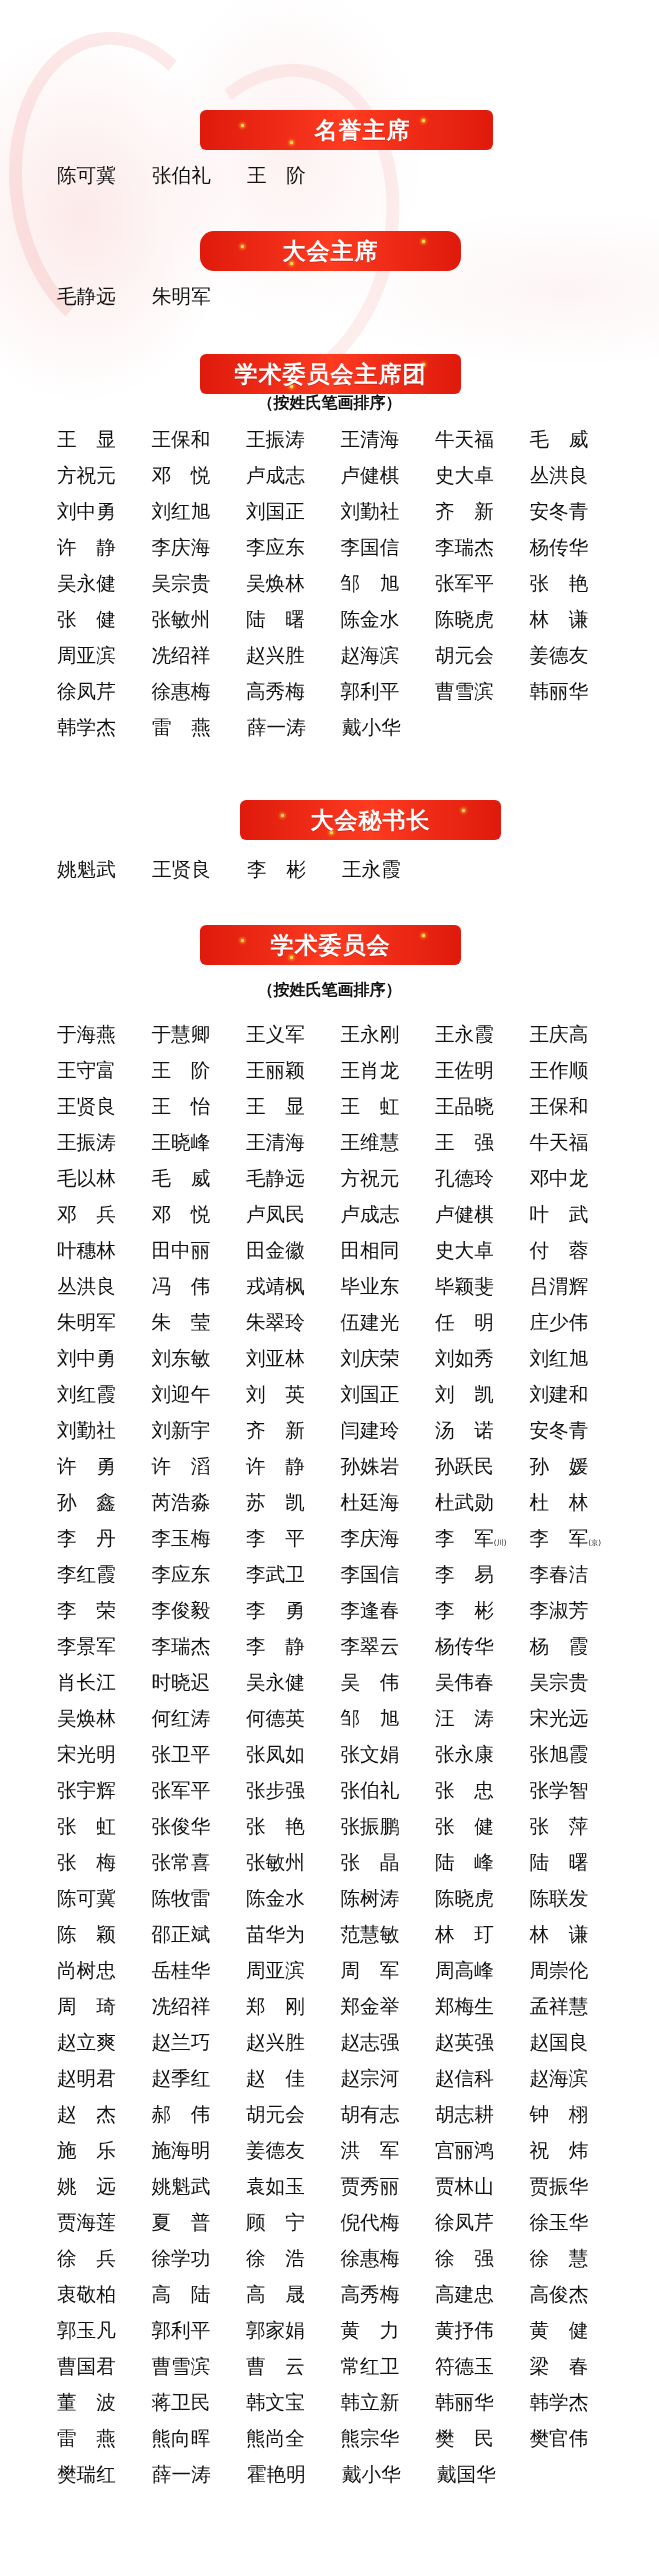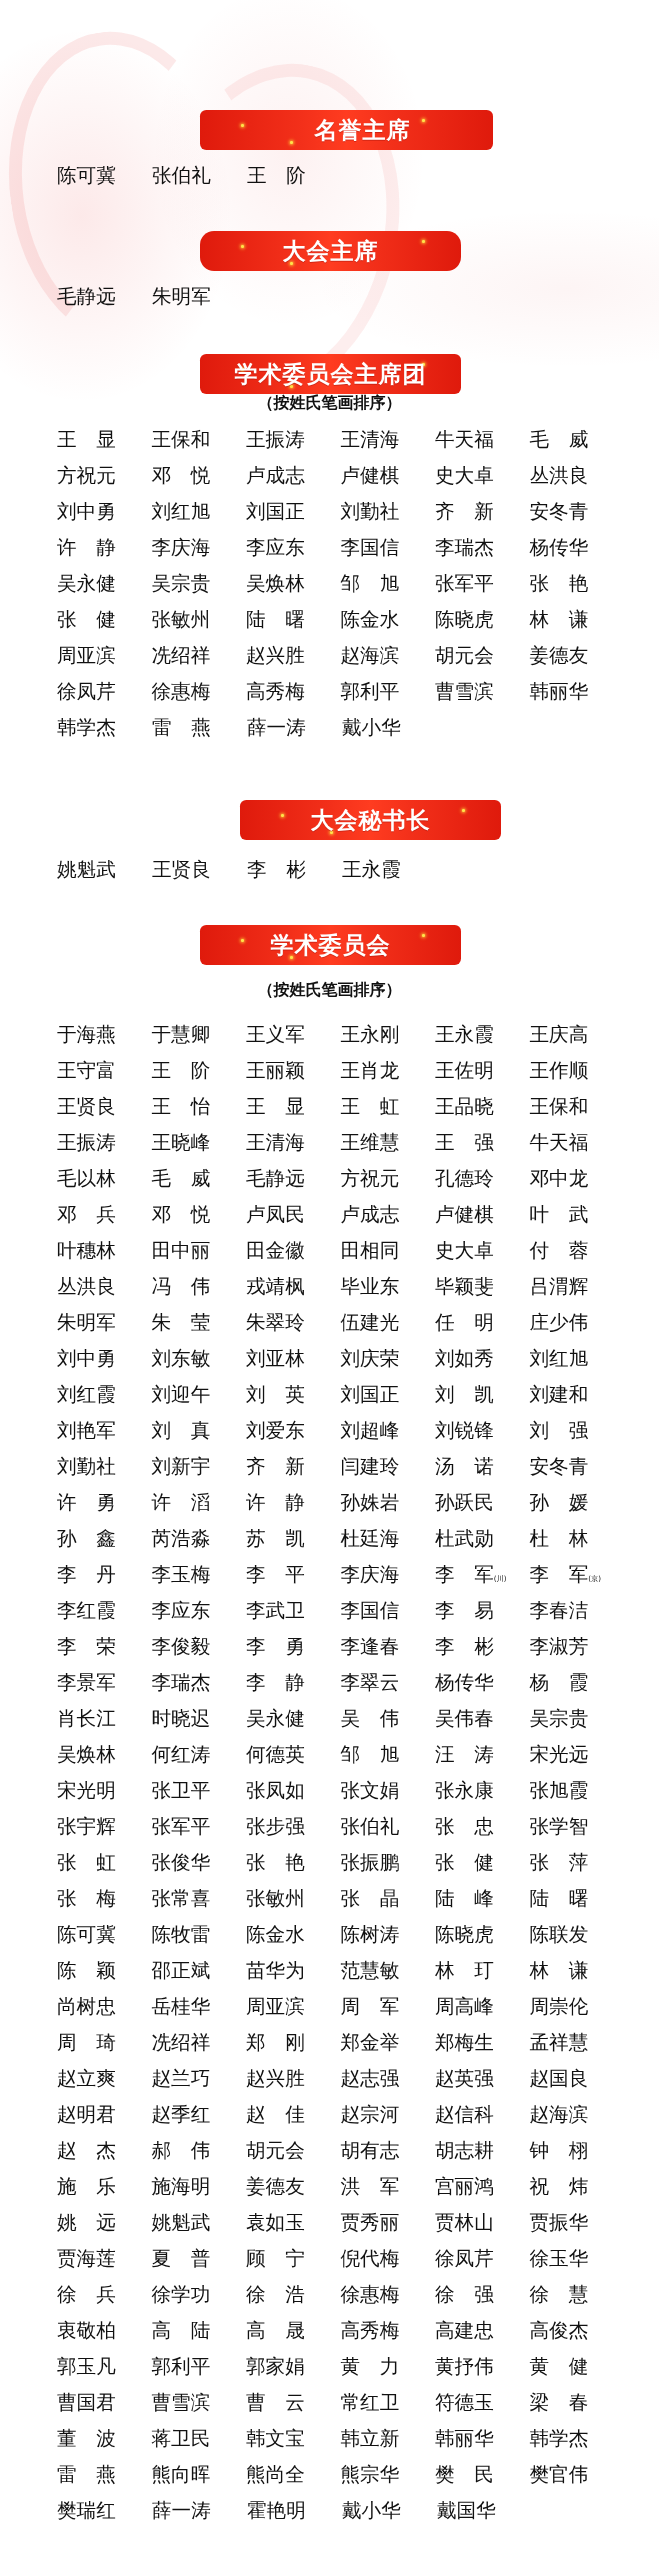--- a/index.html
+++ b/index.html
@@ -273,28 +273,20 @@
     </div>
     <div class="row">
       <span class="name">刘红霞</span>
       <span class="name">刘迎午</span>
       <span class="name">刘　英</span>
       <span class="name">刘国正</span>
       <span class="name">刘　凯</span>
       <span class="name">刘建和</span>
     </div>
     <div class="row">
-      <span class="name">刘艳军</span>
-      <span class="name">刘　真</span>
-      <span class="name">刘爱东</span>
-      <span class="name">刘超峰</span>
-      <span class="name">刘锐锋</span>
-      <span class="name">刘　强</span>
-    </div>
-    <div class="row">
       <span class="name">刘勤社</span>
       <span class="name">刘新宇</span>
       <span class="name">齐　新</span>
       <span class="name">闫建玲</span>
       <span class="name">汤　诺</span>
       <span class="name">安冬青</span>
     </div>
     <div class="row">
       <span class="name">许　勇</span>
       <span class="name">许　滔</span>

